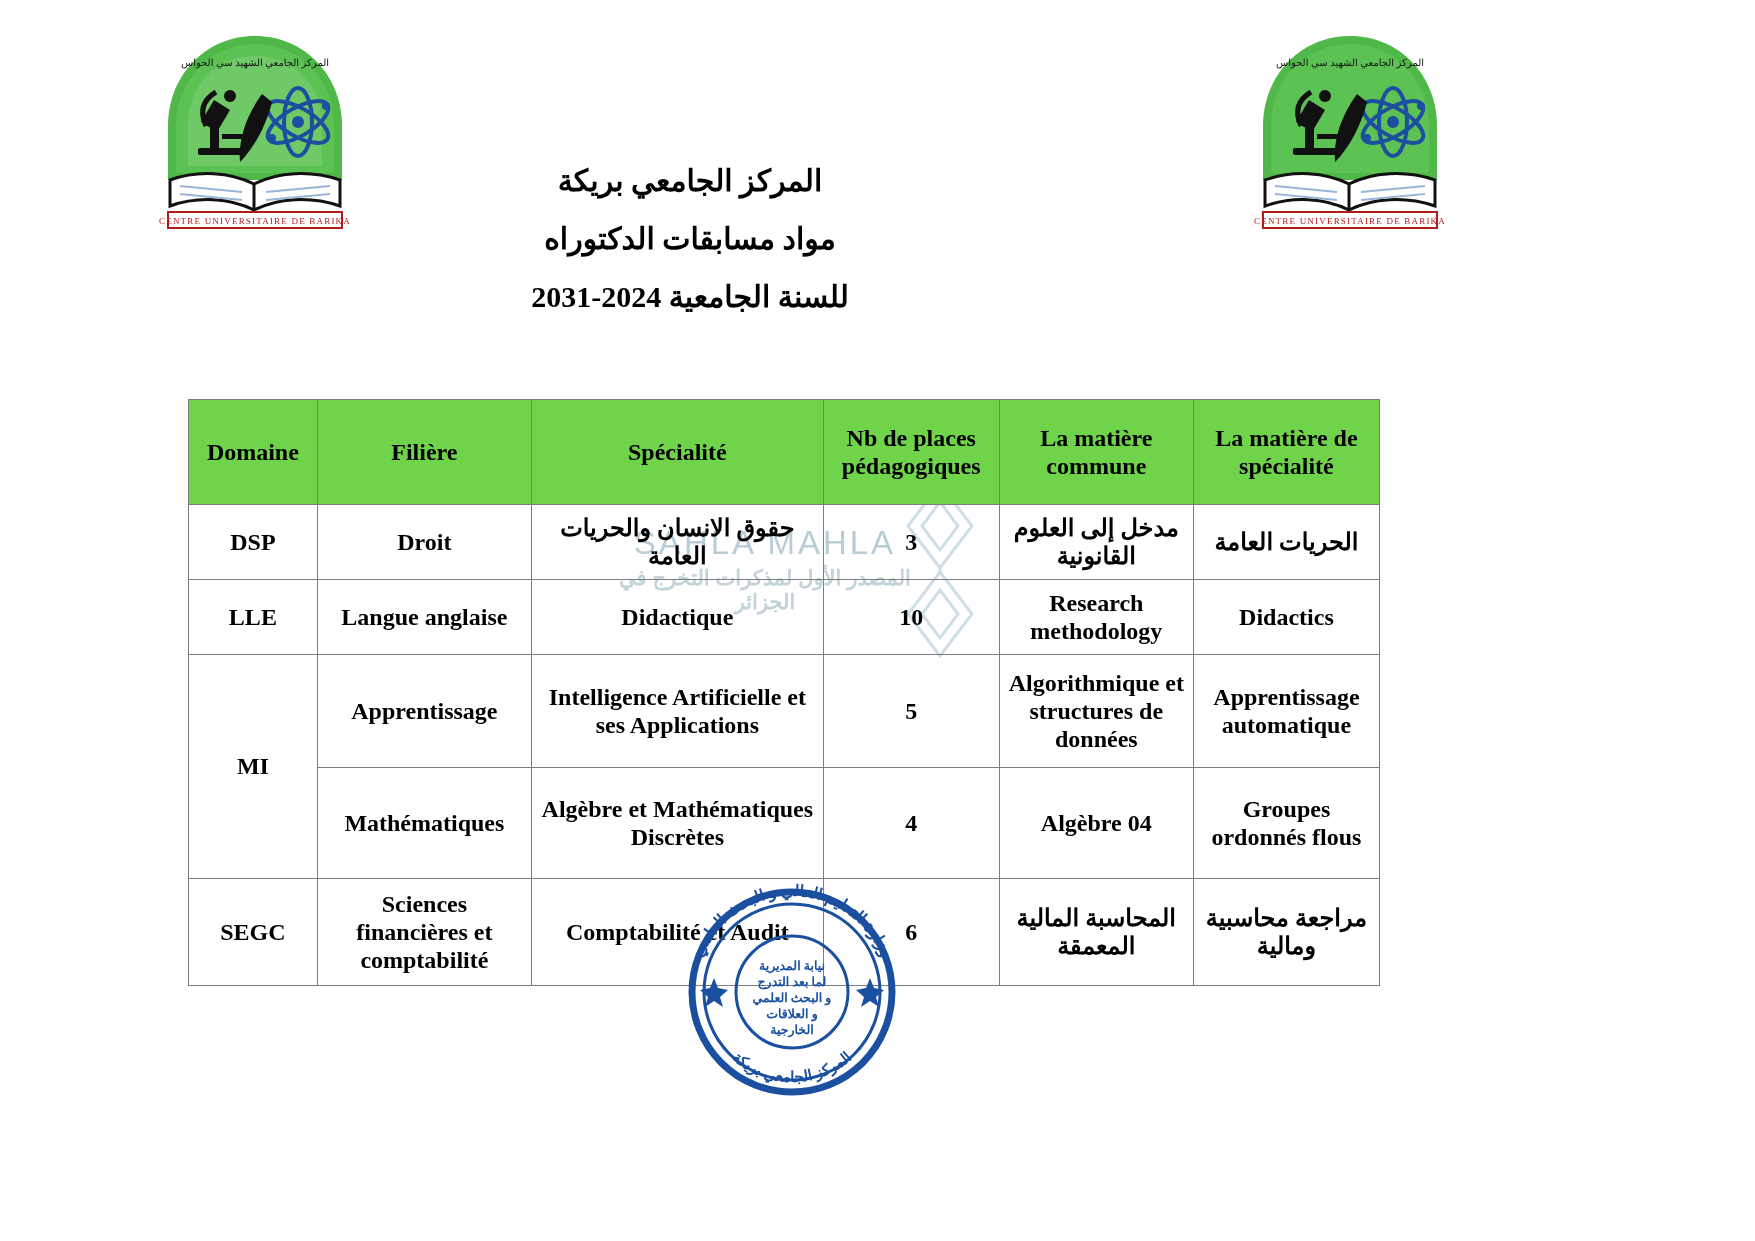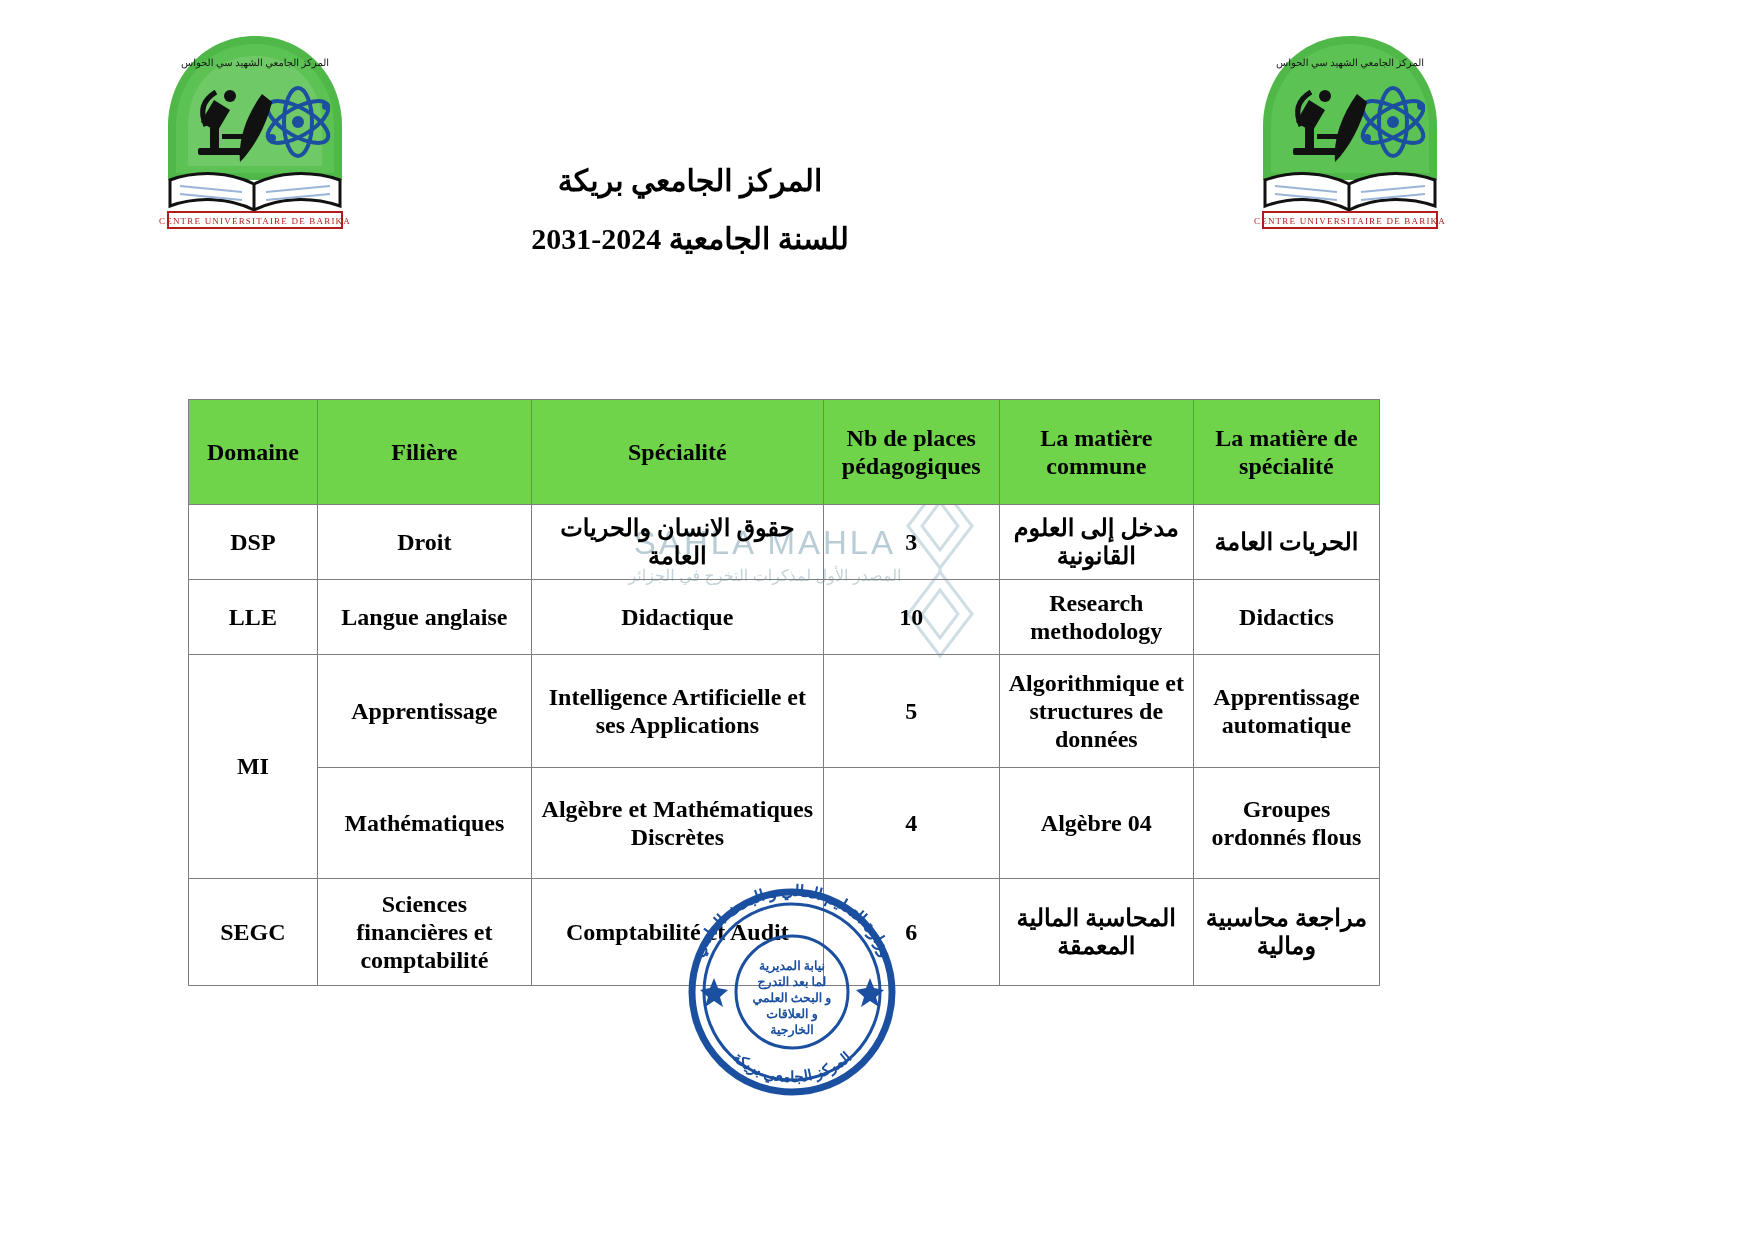--- a/index.html
+++ b/index.html
@@ -61,24 +61,25 @@
   }
   .wm-main {
     font-family: "Liberation Sans", sans-serif;
     font-size: 33px;
     letter-spacing: 3px;
     color: #b9cdd6;
     font-weight: normal;
   }
   .wm-sub {
     font-family: "Liberation Sans", sans-serif;
-    font-size: 16px;
+    font-size: 21px;
     color: #c3d3da;
     direction: rtl;
     margin-top: 4px;
+    font-weight: bold;
   }
   .wm-diamond {
     position: absolute;
     left: 880px;
     top: 480px;
     width: 120px;
     height: 180px;
     z-index: 3;
     pointer-events: none;
     opacity: .55;
@@ -219,20 +220,21 @@
       <path d="M30 156 L92 162 M30 164 L92 170" stroke="#9ab5d8" stroke-width="2"></path>
       <path d="M116 162 L180 156 M116 170 L180 164" stroke="#9ab5d8" stroke-width="2"></path>
     </g>
     <rect x="18" y="182" width="174" height="16" fill="#ffffff" stroke="#b01c1c" stroke-width="2"></rect>
     <text x="105" y="194" font-family="'Liberation Serif',serif" font-size="9" fill="#b01c1c" text-anchor="middle" letter-spacing="1.2">CENTRE UNIVERSITAIRE DE BARIKA</text>
   </svg>
 </div>
 
 <div class="header-block">
   <div class="header-line">المركز الجامعي بريكة</div>
+  <div class="header-line">مواد مسابقات الدكتوراه</div>
   <div class="header-line year">للسنة الجامعية 2024-2031</div>
 </div>
 
 <div class="watermark">
   <div class="wm-main">SAHLA MAHLA</div>
   <div class="wm-sub">المصدر الأول لمذكرات التخرج في الجزائر</div>
 </div>
 <svg class="wm-diamond" viewBox="0 0 120 180">
   <g stroke="#a9c3d1" fill="none" stroke-width="3">
     <path d="M60 4 L92 46 L60 88 L28 46 Z"></path>

